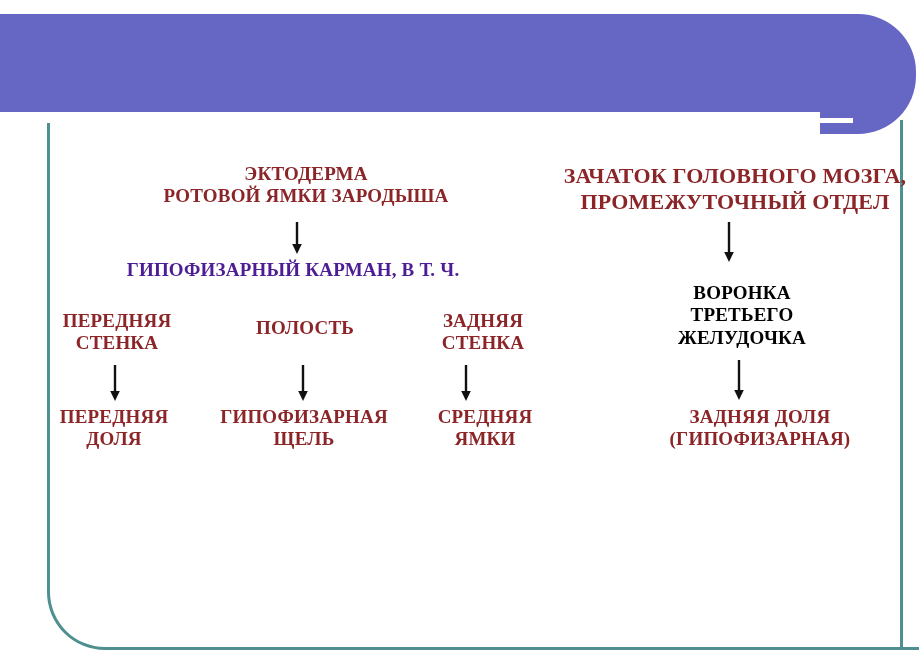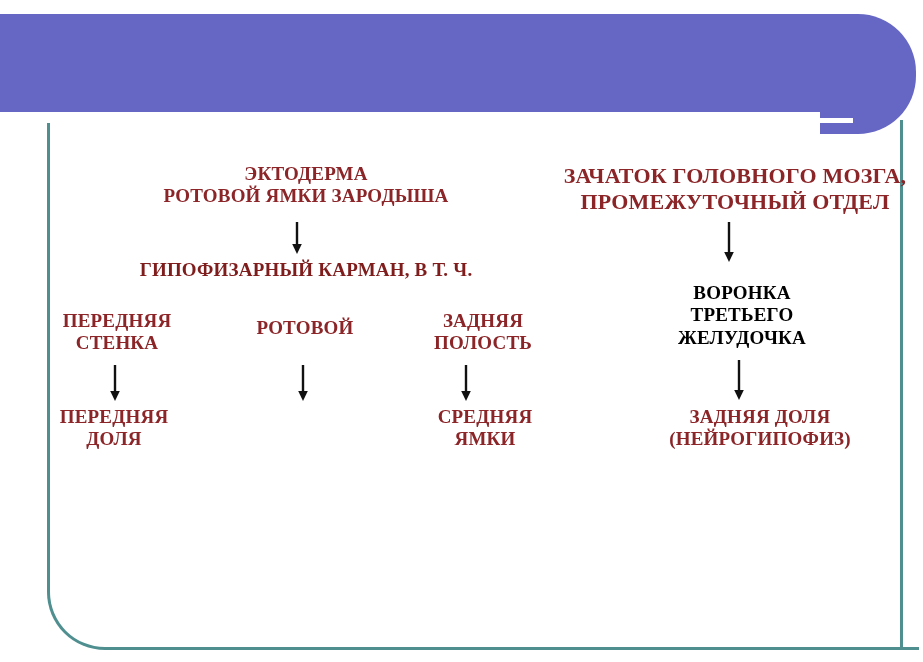--- a/index.html
+++ b/index.html
@@ -104,35 +104,37 @@
   <div class="header-band-cap"></div>
   <div class="header-underline"></div>
   <div class="body-frame"></div>
   <div class="body-frame-right"></div>
 
   <div class="diagram" id="diagram">
       <div class="node" style="left: 124px; top: 163px; width: 364px; font-size: 19px; color: rgb(139, 37, 40);">ЭКТОДЕРМА
 РОТОВОЙ ЯМКИ ЗАРОДЫША</div>
       <div class="node" style="left: 547px; top: 163px; width: 376px; font-size: 22px; color: rgb(139, 37, 40);">ЗАЧАТОК ГОЛОВНОГО МОЗГА,
 ПРОМЕЖУТОЧНЫЙ ОТДЕЛ</div>
-      <div class="node" style="left: 78px; top: 259px; width: 456px; font-size: 19px; color: #7f1d1d;">ГИПОФИЗАРНЫЙ КАРМАН, В Т. Ч.</div>
+      <div class="node" style="left: 65px; top: 259px; width: 456px; font-size: 19px; color: #4c1d95;">ГИПОФИЗАРНЫЙ КАРМАН, В Т. Ч.</div>
       <div class="node" style="left: 44px; top: 310px; width: 146px; font-size: 19px; color: rgb(139, 37, 40);">ПЕРЕДНЯЯ
 СТЕНКА</div>
-      <div class="node" style="left: 232px; top: 317px; width: 146px; font-size: 19px; color: rgb(139, 37, 40);">РОТОВОЙ</div>
+      <div class="node" style="left: 232px; top: 317px; width: 146px; font-size: 19px; color: rgb(139, 37, 40);">ПОЛОСТЬ</div>
       <div class="node" style="left: 410px; top: 310px; width: 146px; font-size: 19px; color: rgb(139, 37, 40);">ЗАДНЯЯ
-ПОЛОСТЬ</div>
+СТЕНКА</div>
       <div class="node" style="left: 652px; top: 282px; width: 180px; font-size: 19px; color: #000000;">ВОРОНКА
 ТРЕТЬЕГО
 ЖЕЛУДОЧКА</div>
       <div class="node" style="left: 38px; top: 406px; width: 152px; font-size: 19px; color: rgb(139, 37, 40);">ПЕРЕДНЯЯ
 ДОЛЯ</div>
+      <div class="node" style="left: 198px; top: 406px; width: 212px; font-size: 19px; color: rgb(139, 37, 40);">ГИПОФИЗАРНАЯ
+ЩЕЛЬ</div>
       <div class="node" style="left: 412px; top: 406px; width: 146px; font-size: 19px; color: rgb(139, 37, 40);">СРЕДНЯЯ
 ЯМКИ</div>
       <div class="node" style="left: 626px; top: 406px; width: 268px; font-size: 19px; color: rgb(139, 37, 40);">ЗАДНЯЯ ДОЛЯ
-(НЕЙРОГИПОФИЗ)</div>
+(ГИПОФИЗАРНАЯ)</div>
       <div class="arrow" style="left: 288px; top: 222px;">
         <svg width="18" height="32" viewBox="0 0 18 32">
           <line x1="9" y1="0" x2="9" y2="24" stroke="#111111" stroke-width="2.4"></line>
           <polygon points="9,32 4.2,22 13.8,22" fill="#111111"></polygon>
         </svg>
       </div>
       <div class="arrow" style="left: 720px; top: 222px;">
         <svg width="18" height="40" viewBox="0 0 18 40">
           <line x1="9" y1="0" x2="9" y2="32" stroke="#111111" stroke-width="2.4"></line>
           <polygon points="9,40 4.2,30 13.8,30" fill="#111111"></polygon>

